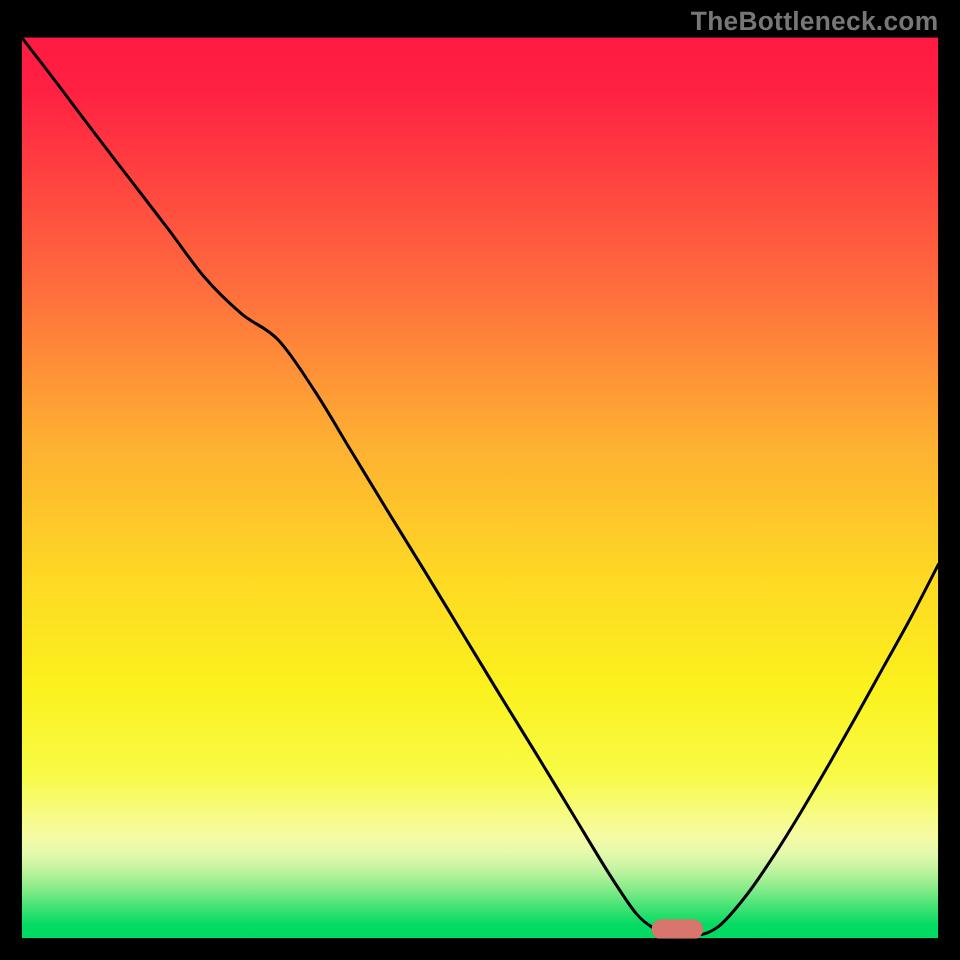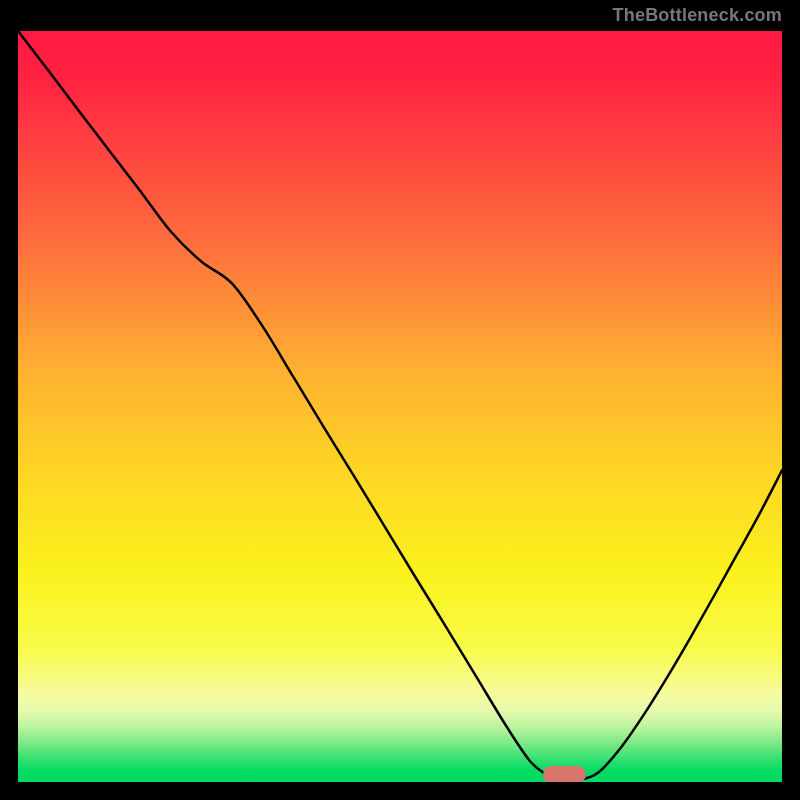--- a/index.html
+++ b/index.html
@@ -31,21 +31,21 @@
     left: 0;
     top: 0;
     width: 100%;
     height: 100%;
   }
   .watermark {
     position: absolute;
     top: 5px;
     right: 18px;
     font-family: Arial, Helvetica, sans-serif;
-    font-size: 18px;
+    font-size: 22px;
     font-weight: 600;
     color: #777;
     letter-spacing: 0.2px;
   }
   svg.curve {
     position: absolute;
     left: 0;
     top: 0;
   }
   .marker {

